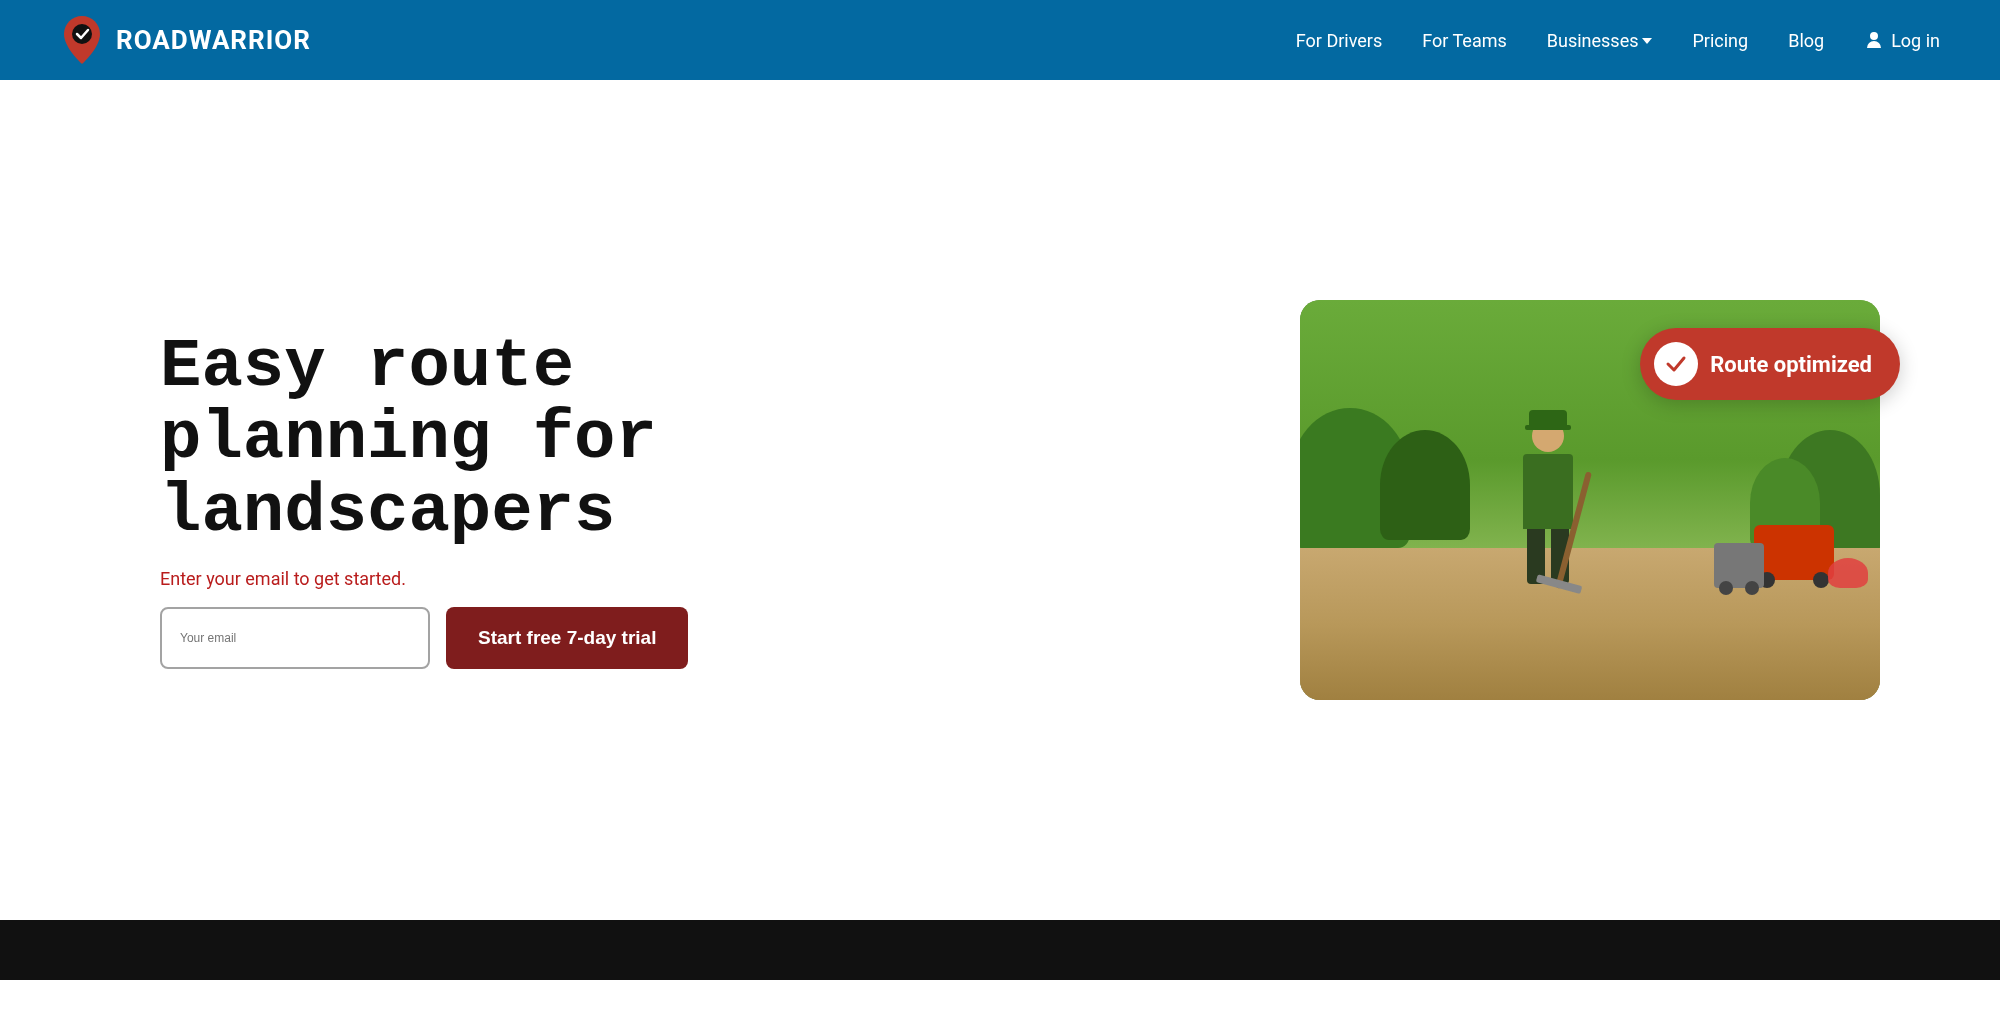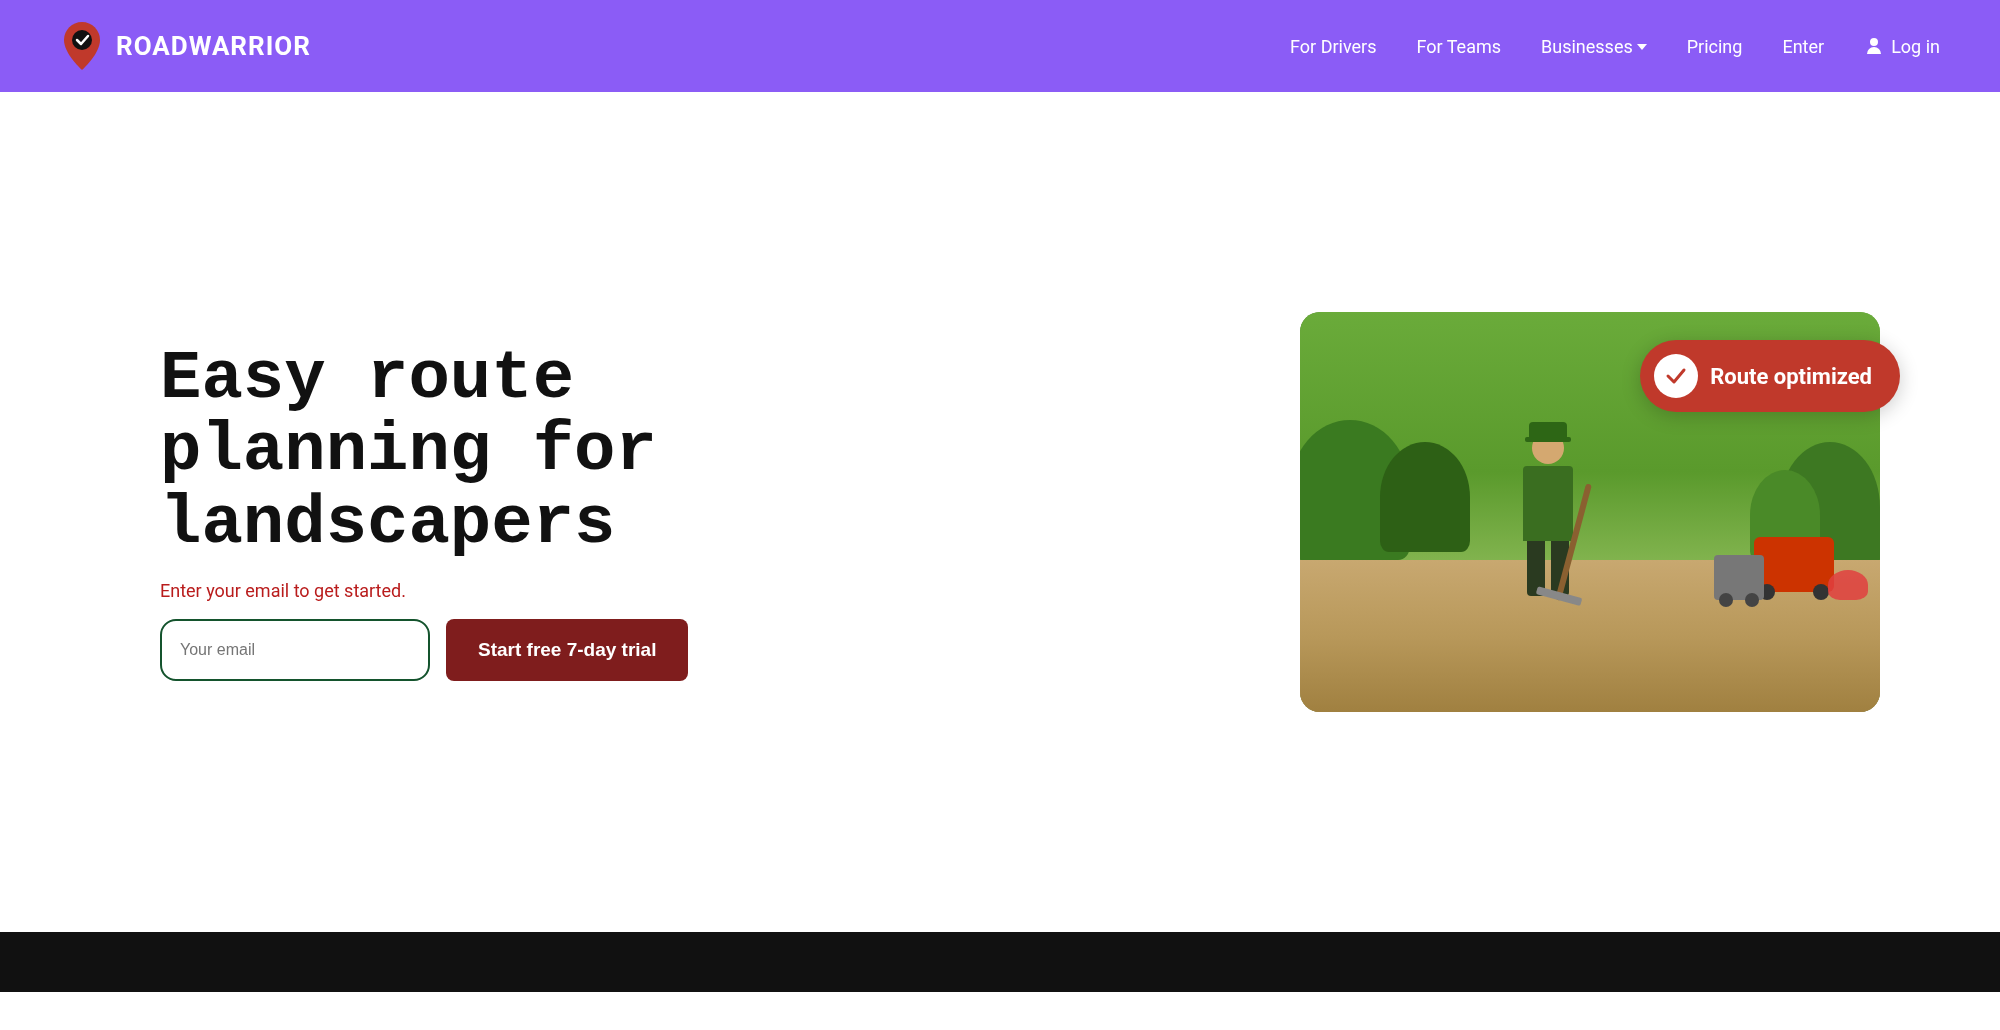--- a/index.html
+++ b/index.html
@@ -1,21 +1,21 @@
 <!DOCTYPE html>
 <html><head>
   <meta charset="utf-8">
   <style>
     *, *::before, *::after { box-sizing: border-box; margin: 0; padding: 0; }
     body { font-family: -apple-system, BlinkMacSystemFont, 'Segoe UI', Roboto, Helvetica, Arial, sans-serif; background: #fff; overflow-x: hidden; }
 
     
     nav {
-      background: #8b5cf6;
-      height: 92px;
+      background: #0369a1;
+      height: 80px;
       display: flex;
       align-items: center;
       padding: 0 60px;
       justify-content: space-between;
     }
     .nav-logo {
       display: flex;
       align-items: center;
       gap: 12px;
       text-decoration: none;
@@ -98,24 +98,24 @@
     }
     .hero-form {
       display: flex;
       align-items: center;
       gap: 16px;
       flex-wrap: wrap;
     }
     .email-input {
       width: 270px;
       height: 62px;
-      border: 2px solid #14532d;
-      border-radius: 16px;
+      border: 2px solid #a3a3a3;
+      border-radius: 8px;
       padding: 0 18px;
-      font-size: 16px;
+      font-size: 12px;
       color: #999;
       outline: none;
     }
     .trial-btn {
       height: 62px;
       padding: 0 32px;
       background: #7f1d1d;
       color: #fff;
       border: none;
       border-radius: 8px;
@@ -381,21 +381,21 @@
     <li>
       <a href="#" class="businesses-btn">
         <span>Businesses</span>
         <span class="chevron"></span>
       </a>
     </li>
     <li>
       <a href="#">Pricing</a>
     </li>
     <li>
-      <a href="#">Enter</a>
+      <a href="#">Blog</a>
     </li>
     <li>
       <a href="#" class="login-btn">
         <svg width="20" height="20" viewBox="0 0 20 20" fill="white">
           <path d="M10 10a4 4 0 100-8 4 4 0 000 8zm-7 8a7 7 0 0114 0H3z"></path>
         </svg>
         <span>Log in</span>
       </a>
     </li>
   </ul>

